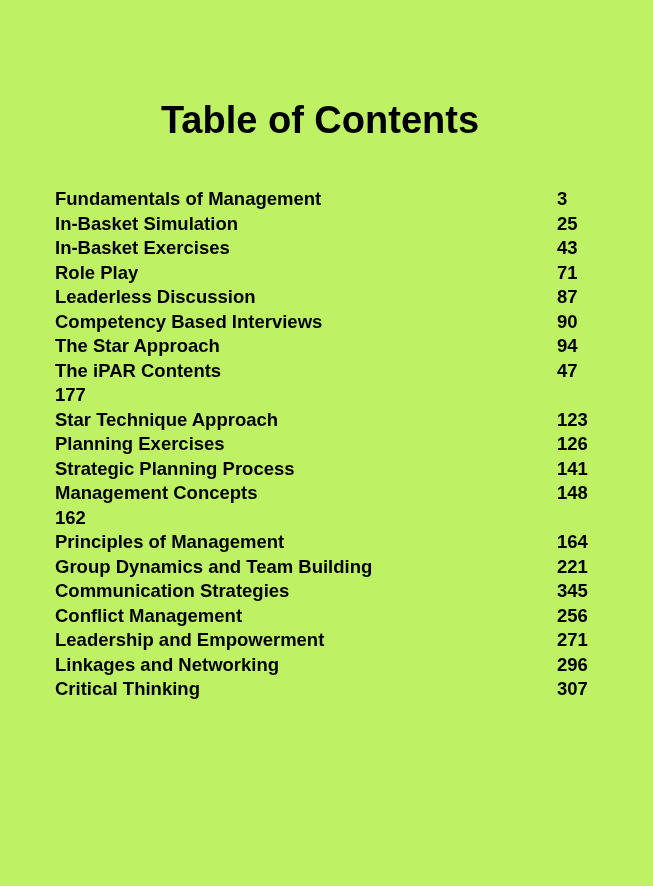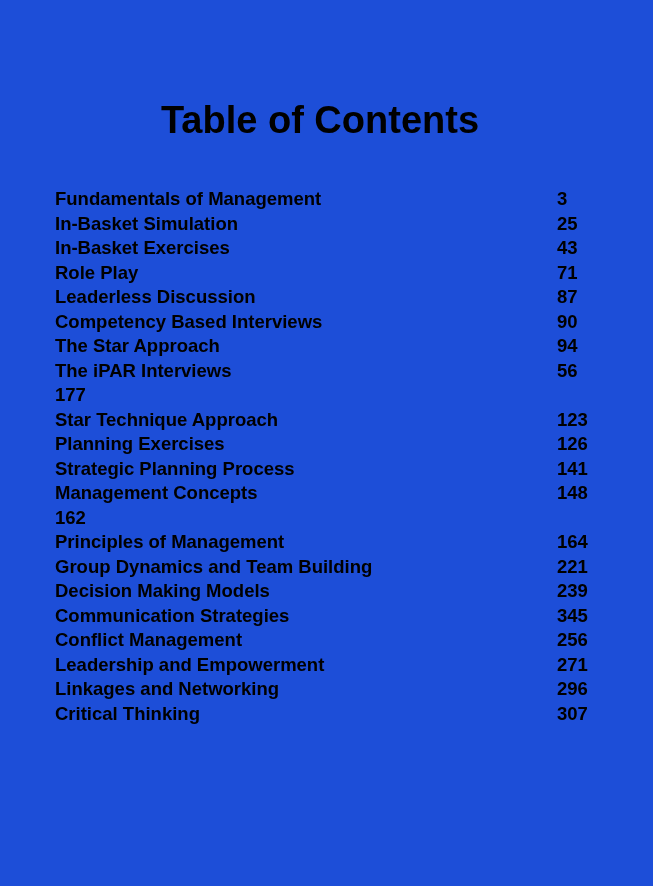--- a/index.html
+++ b/index.html
@@ -4,21 +4,21 @@
 <style>
   html, body {
     margin: 0;
     padding: 0;
     background: #ffffff;
   }
   .page {
     position: relative;
     width: 653px;
     height: 886px;
-    background: #1d4ed8;
+    background: #bef264;
     overflow: hidden;
     font-family: "Liberation Sans", sans-serif;
     color: #000000;
   }
   .doc-title {
     position: absolute;
     top: 99px;
     left: 0;
     width: 640px;
     text-align: center;
@@ -87,22 +87,22 @@
     <span class="entry-title">Competency Based Interviews</span>
     <span class="entry-page">90</span>
   </div>
 
   <div class="toc-row">
     <span class="entry-title">The Star Approach</span>
     <span class="entry-page">94</span>
   </div>
 
   <div class="toc-row">
-    <span class="entry-title">The iPAR Interviews</span>
-    <span class="entry-page">56</span>
+    <span class="entry-title">The iPAR Contents</span>
+    <span class="entry-page">47</span>
   </div>
 
   <div class="toc-row">
     <span class="entry-page">177</span>
   </div>
 
   <div class="toc-row">
     <span class="entry-title">Star Technique Approach</span>
     <span class="entry-page">123</span>
   </div>
@@ -129,24 +129,20 @@
   <div class="toc-row">
     <span class="entry-title">Principles of Management</span>
     <span class="entry-page">164</span>
   </div>
 
   <div class="toc-row">
     <span class="entry-title">Group Dynamics and Team Building</span>
     <span class="entry-page">221</span>
   </div>
 
-  <div class="toc-row">
-    <span class="entry-title">Decision Making Models</span>
-    <span class="entry-page">239</span>
-  </div>
 
   <div class="toc-row">
     <span class="entry-title">Communication Strategies</span>
     <span class="entry-page">345</span>
   </div>
 
   <div class="toc-row">
     <span class="entry-title">Conflict Management</span>
     <span class="entry-page">256</span>
   </div>

